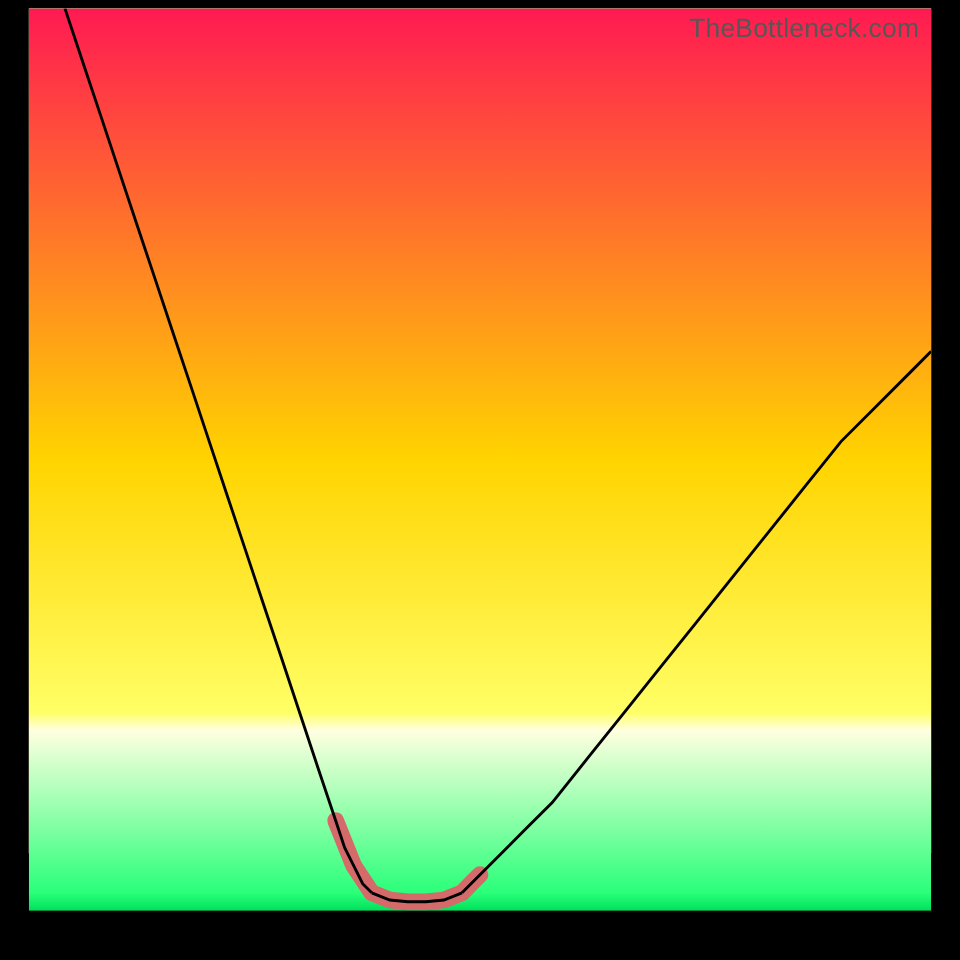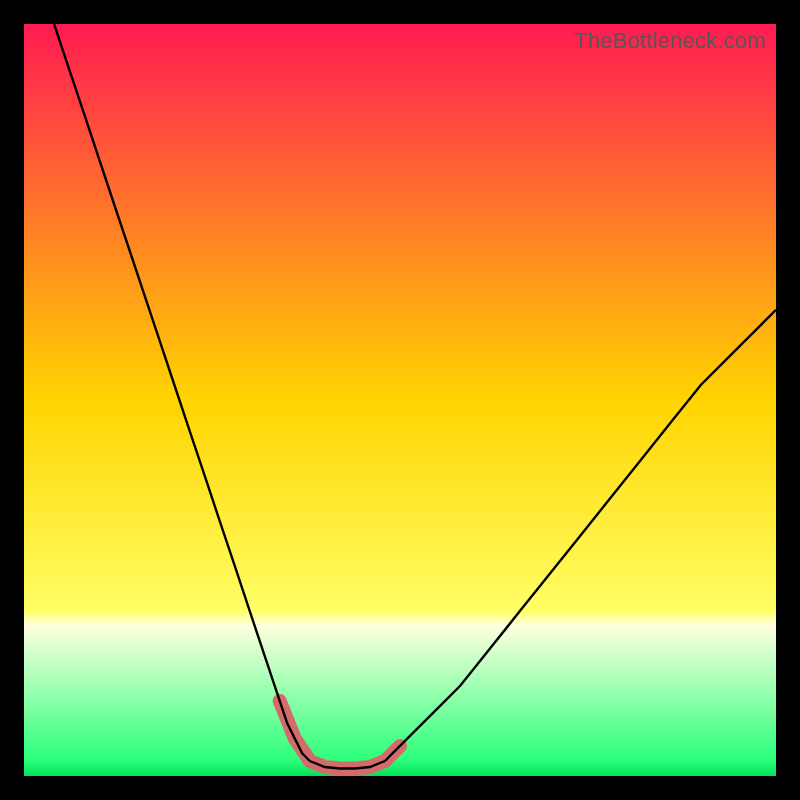--- a/index.html
+++ b/index.html
@@ -6,21 +6,21 @@
     margin: 0;
     padding: 0;
     width: 800px;
     height: 800px;
     background: #000;
     overflow: hidden;
   }
   .frame {
     position: absolute;
     left: 24px;
-    top: 24px;
+    top: 7px;
     width: 752px;
     height: 704px;
     background: #fef9c3;
   }
   .plot {
     position: absolute;
     left: 0;
     top: 0;
     width: 752px;
     height: 752px;

